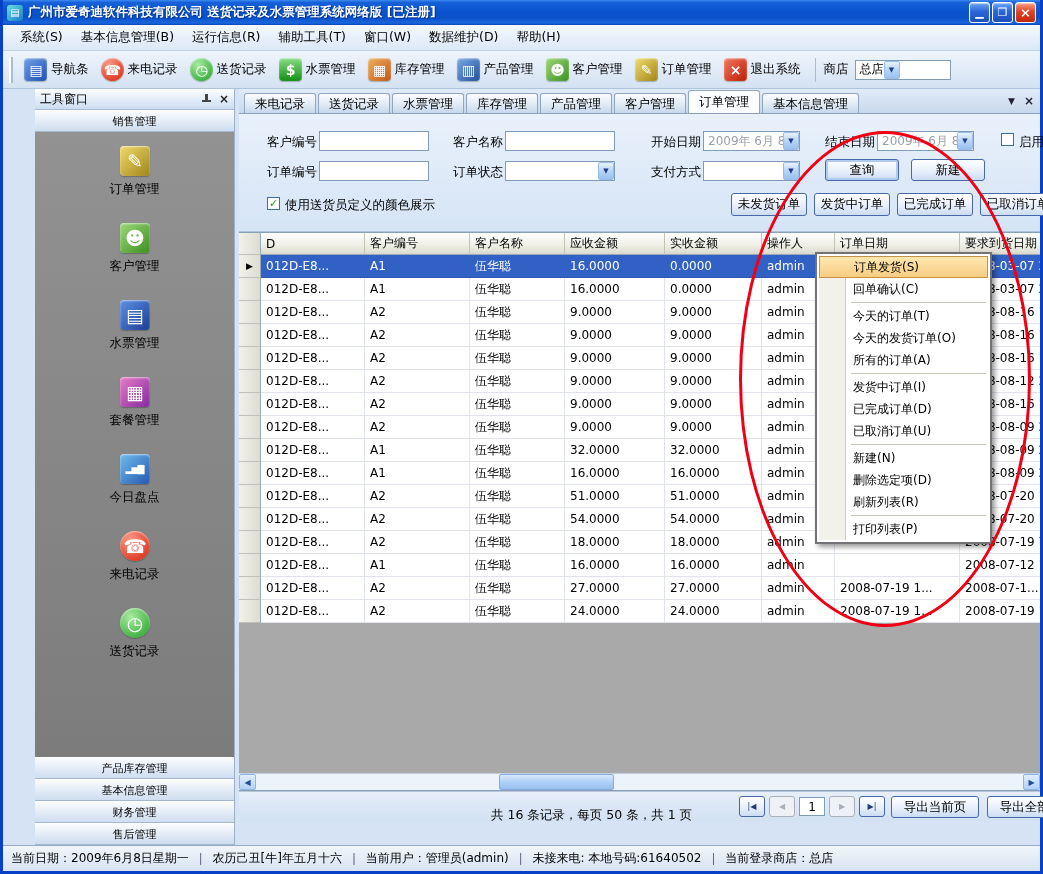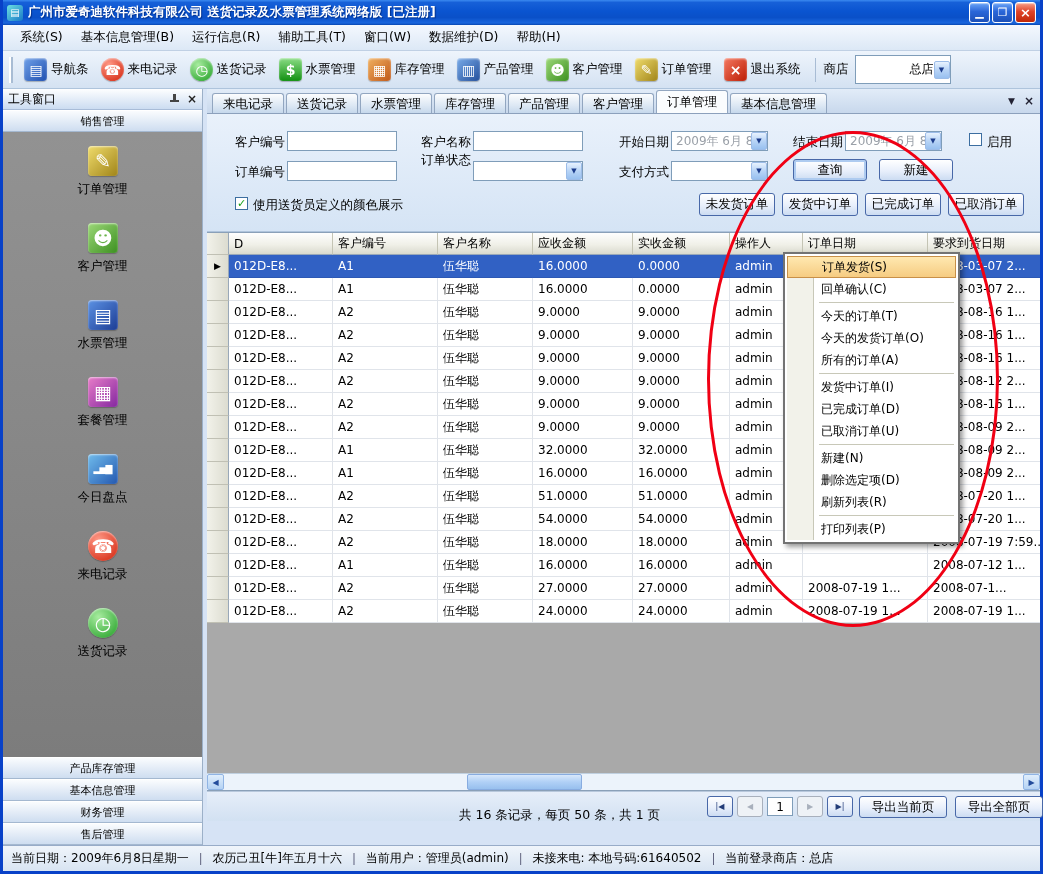--- a/index.html
+++ b/index.html
@@ -24,26 +24,26 @@
   
   .toolbar{height:38px;background:linear-gradient(180deg,#EEF4FC,#D4E2F2);display:flex;align-items:center;
     padding:0 4px;border-bottom:1px solid #AEC4DC;flex:0 0 auto;}
   .grip{width:3px;height:26px;border-left:2px solid #fff;border-right:2px solid #A8BCD4;margin:0 5px 0 2px;}
   .tb-wrap{display:flex;align-items:center;}
   .tb-btn{display:flex;align-items:center;gap:4px;padding:3px 6px;font-size:12.5px;border-radius:3px;cursor:default;}
   .ic{display:inline-flex;align-items:center;justify-content:center;color:#fff;border-radius:4px;font-weight:bold;
     box-shadow:inset 0 1px 2px rgba(255,255,255,.6),0 1px 1px rgba(0,0,0,.25);letter-spacing:-1px;}
   .tb-sep{width:1px;height:24px;background:#A8BCD4;margin:0 8px;}
   .shop-label{font-size:12.5px;margin-right:6px;}
-  .shop-combo{display:inline-flex;align-items:center;width:96px;height:29px;background:#fff;border:1px solid #7F9DB9;
-    font-size:12px;padding-left:4px;justify-content:flex-end;}
+  .shop-combo{display:inline-flex;align-items:center;width:96px;height:20px;background:#fff;border:1px solid #7F9DB9;
+    font-size:12px;padding-left:4px;justify-content:flex-start;}
   .dd-btn{width:16px;height:18px;display:flex;align-items:center;justify-content:center;font-size:7px;color:#1C3C8C;
     background:linear-gradient(180deg,#E8F2FE,#B8D4F6 50%,#98C0F0);border:1px solid #9CBCE8;border-radius:2px;}
   
-  .main{flex:1;display:flex;min-height:0;}
+  .main{flex:1;display:flex;min-height:0;margin-left:32px;}
   
   .sidebar{width:200px;display:flex;flex-direction:column;background:#868686;border-right:1px solid #9CB0C8;flex:0 0 auto;}
   .sb-title{height:21px;background:linear-gradient(180deg,#FDFEFF,#CBDCF1);border-bottom:1px solid #A8BCD8;
     display:flex;align-items:center;justify-content:space-between;padding:0 5px;font-size:12px;}
   .sb-ctl{display:flex;align-items:center;gap:7px;}
   .pin{position:relative;width:11px;height:10px;display:inline-block;}
   .pin::before{content:"";position:absolute;left:4px;top:0;width:3px;height:6px;background:#444;}
   .pin::after{content:"";position:absolute;left:1px;top:6px;width:9px;height:2px;background:#444;}
   .sb-x{font-size:12px;font-weight:bold;color:#222;}
   .sb-band{height:22px;background:linear-gradient(180deg,#FAFCFE,#CEDDF0);border-top:1px solid #fff;border-bottom:1px solid #A4B8D0;
@@ -281,21 +281,21 @@
         <span class="f-lab" style="left:586px;top:20px">结束日期</span>
         <div class="f-dd" style="left:638px;top:17px;width:97px">
           <span class="val dim">2009年 6月 8日</span>
           <span class="dd-btn">▼</span>
         </div>
         <span class="cb" style="left:762px;top:19px"></span>
         <span class="f-lab" style="left:780px;top:20px">启用</span>
 
         <span class="f-lab" style="left:28px;top:50px">订单编号</span>
         <input class="f-in" style="left: 80px; top: 47px; width: 110px;">
-        <span class="f-lab" style="left:214px;top:38px">订单状态</span>
+        <span class="f-lab" style="left:214px;top:50px">订单状态</span>
         <div class="f-dd" style="left:266px;top:47px;width:110px">
           <span class="val"></span>
           <span class="dd-btn">▼</span>
         </div>
         <span class="f-lab" style="left:412px;top:50px">支付方式</span>
         <div class="f-dd" style="left:464px;top:47px;width:97px">
           <span class="val"></span>
           <span class="dd-btn">▼</span>
         </div>
         <button class="xp-btn default" style="left:586px;top:45px;width:74px">查询</button>

